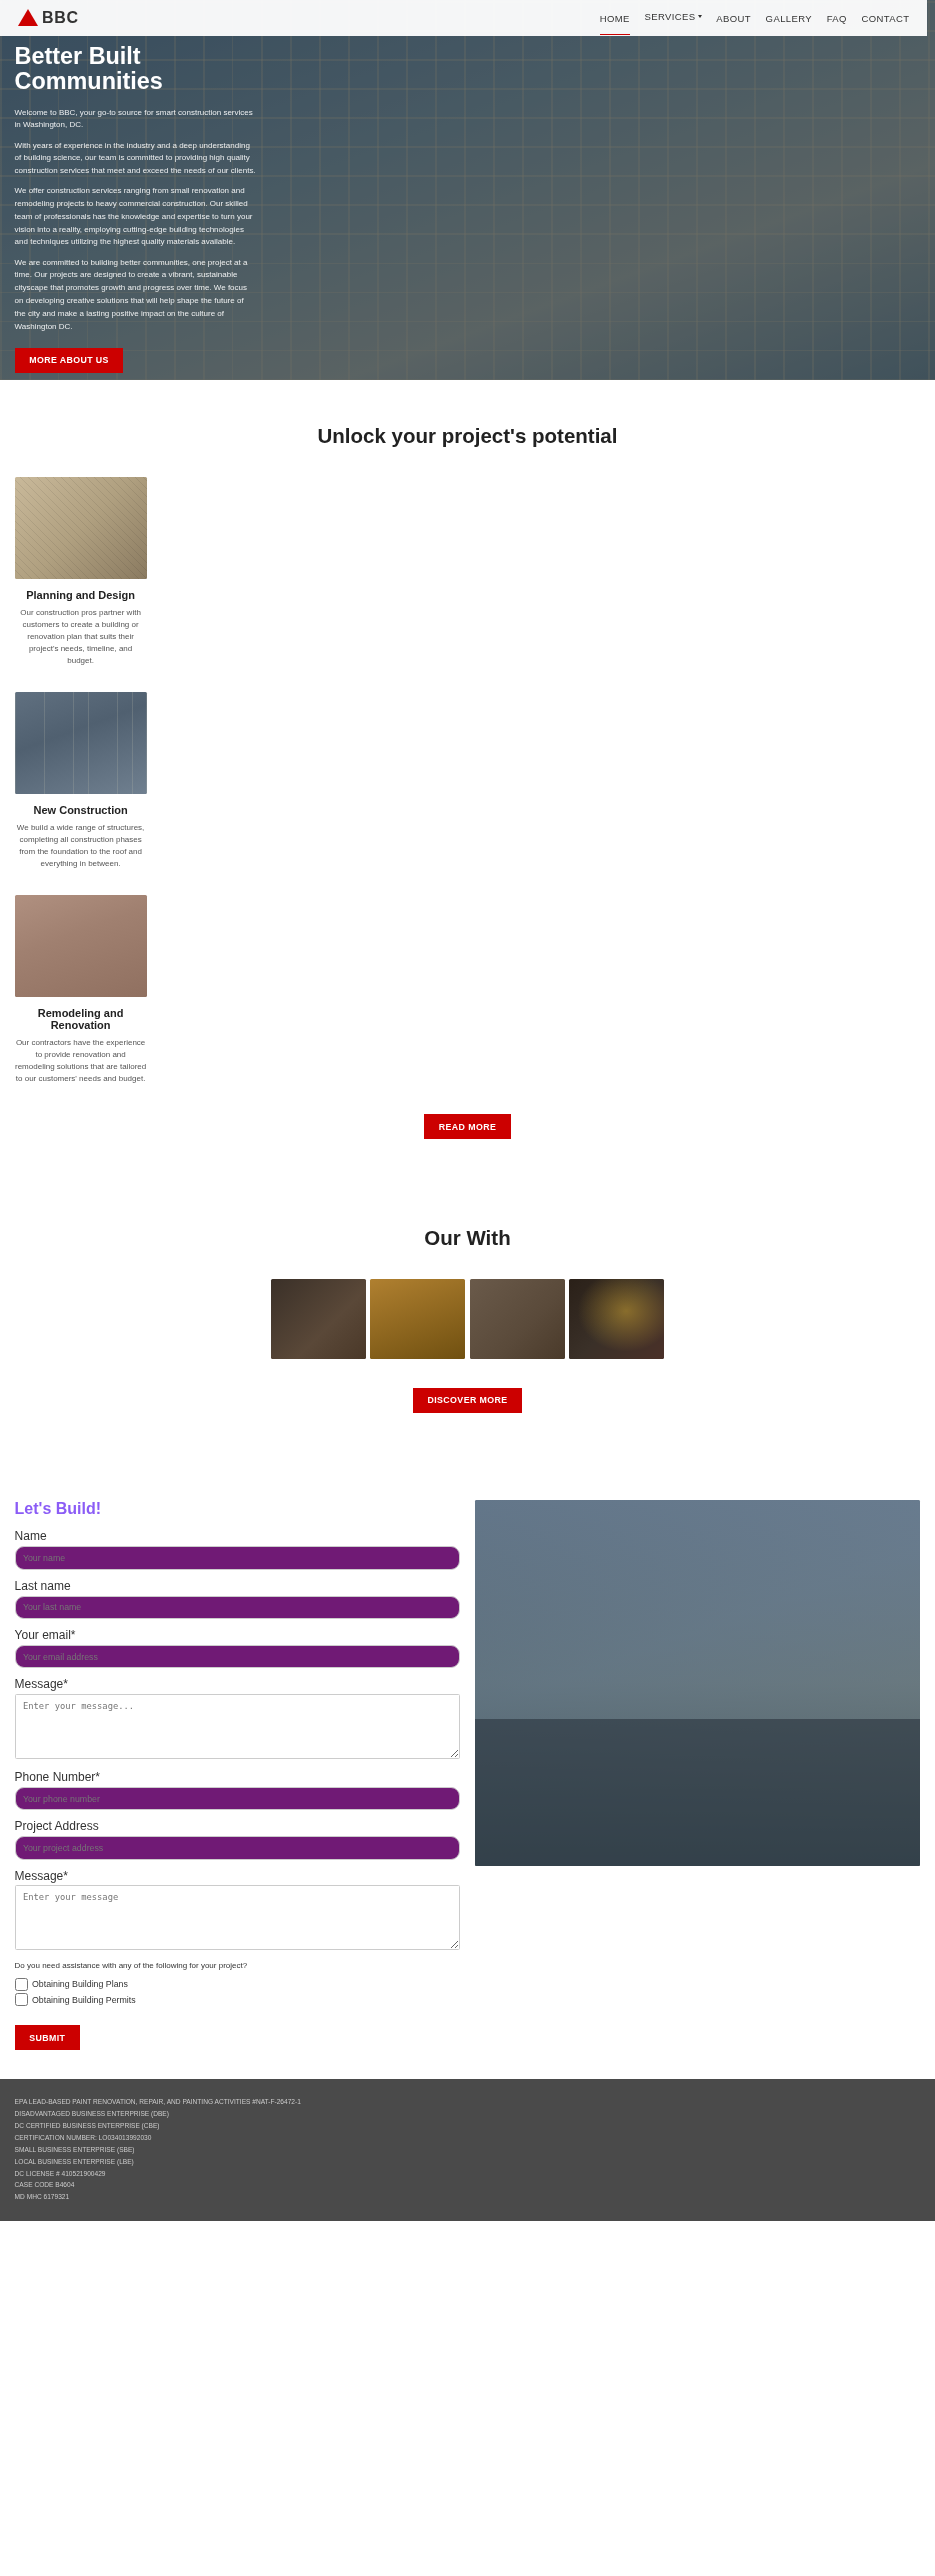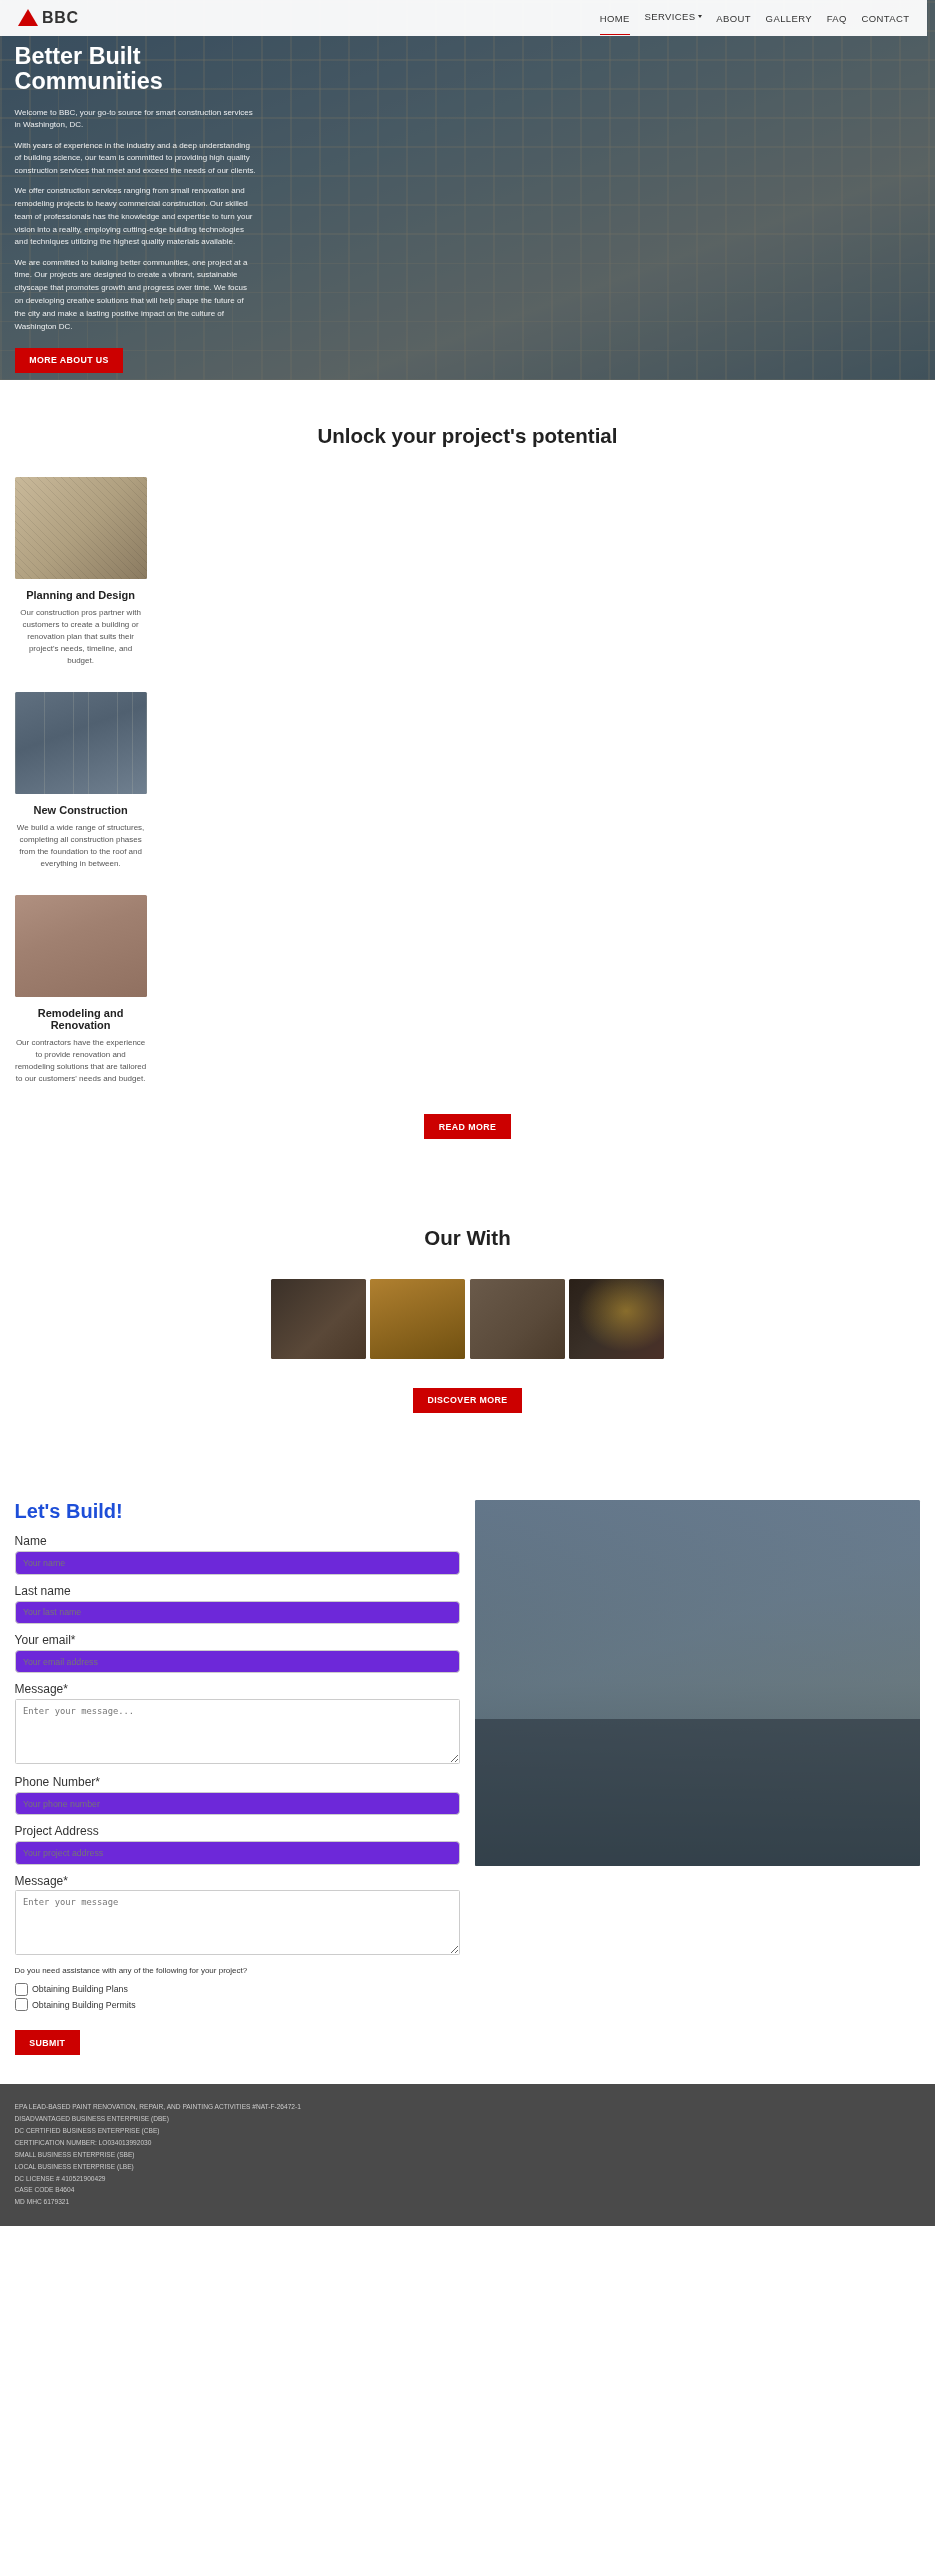--- a/index.html
+++ b/index.html
@@ -227,40 +227,40 @@
 
     
     .section-contact {
       padding: 29px 14.6px;
       display: flex;
       gap: 14.6px;
       align-items: flex-start;
     }
     .form-side { flex: 1; min-width: 183px; }
     .form-side-title {
-      font-size: 20px;
+      font-size: 16px;
       font-weight: 900;
       margin-bottom: 11.7px;
-      color: #1d4ed8;
+      color: #8b5cf6;
     }
     .form-group { margin-bottom: 8.8px; }
     .form-label {
       font-size: 12px;
       color: #333;
       display: block;
       margin-bottom: 2.9px;
     }
     .form-input {
       width: 100%;
       border: 0.7px solid #ccc;
       padding: 5.8px 7.3px;
       font-size: 8.8px;
-      border-radius: 4px;
+      border-radius: 9px;
       color: #aaa;
-      background: #6d28d9;
+      background: #701a75;
     }
     .form-textarea {
       width: 100%;
       border: 0.7px solid #ccc;
       padding: 5.8px 7.3px;
       font-size: 8.8px;
       border-radius: 1.5px;
       color: #aaa;
       background: #fff;
       height: 65px;

